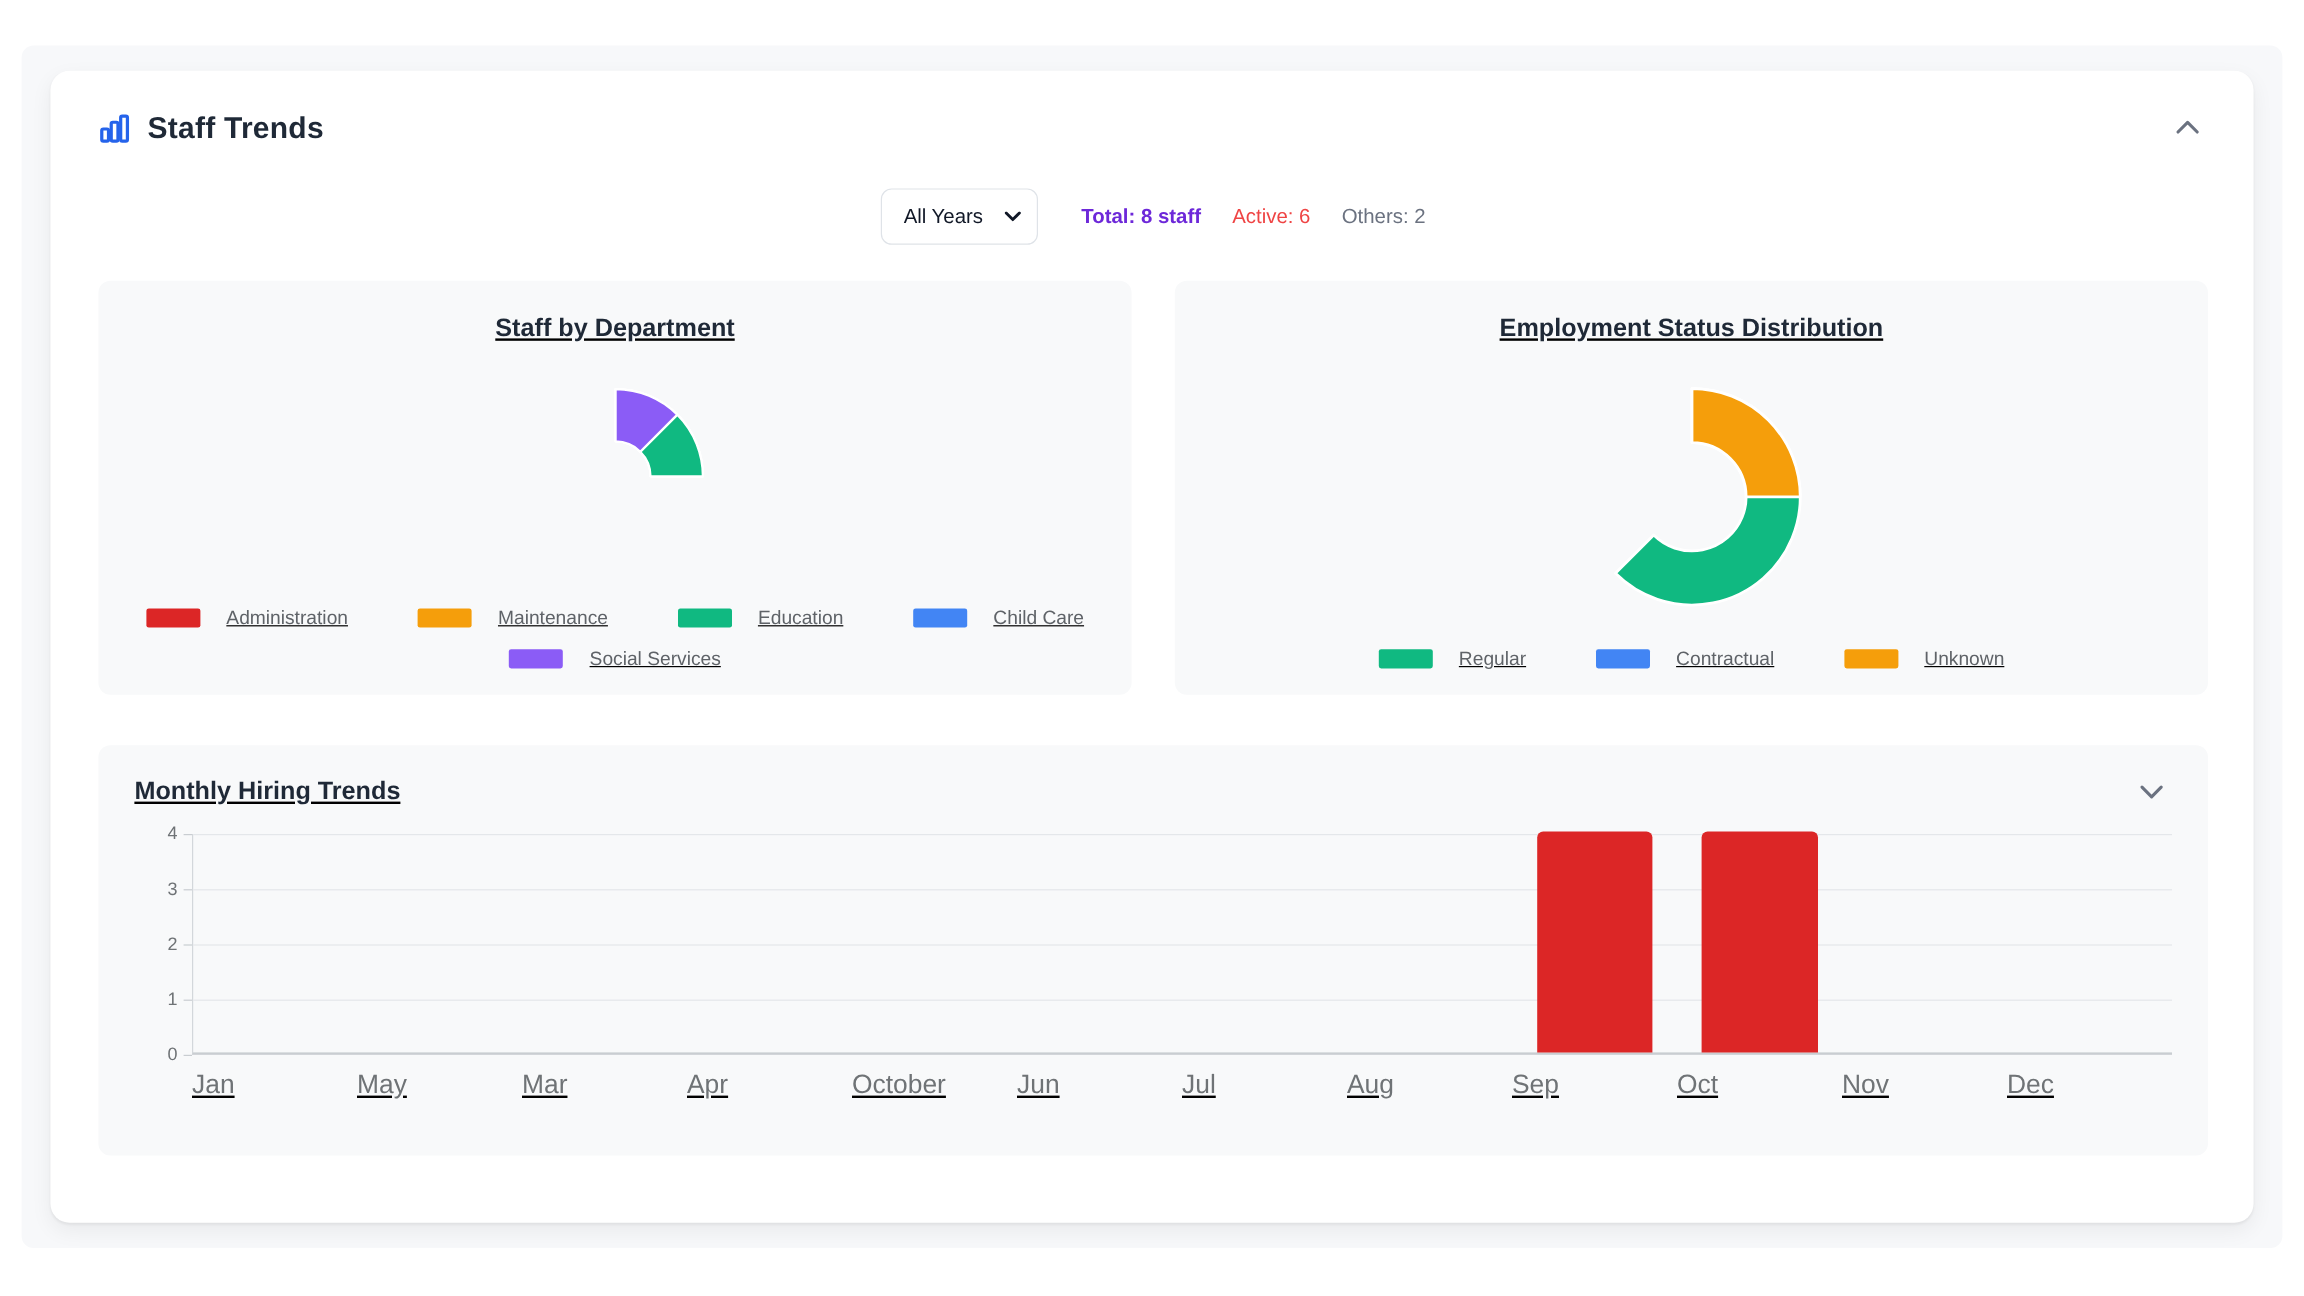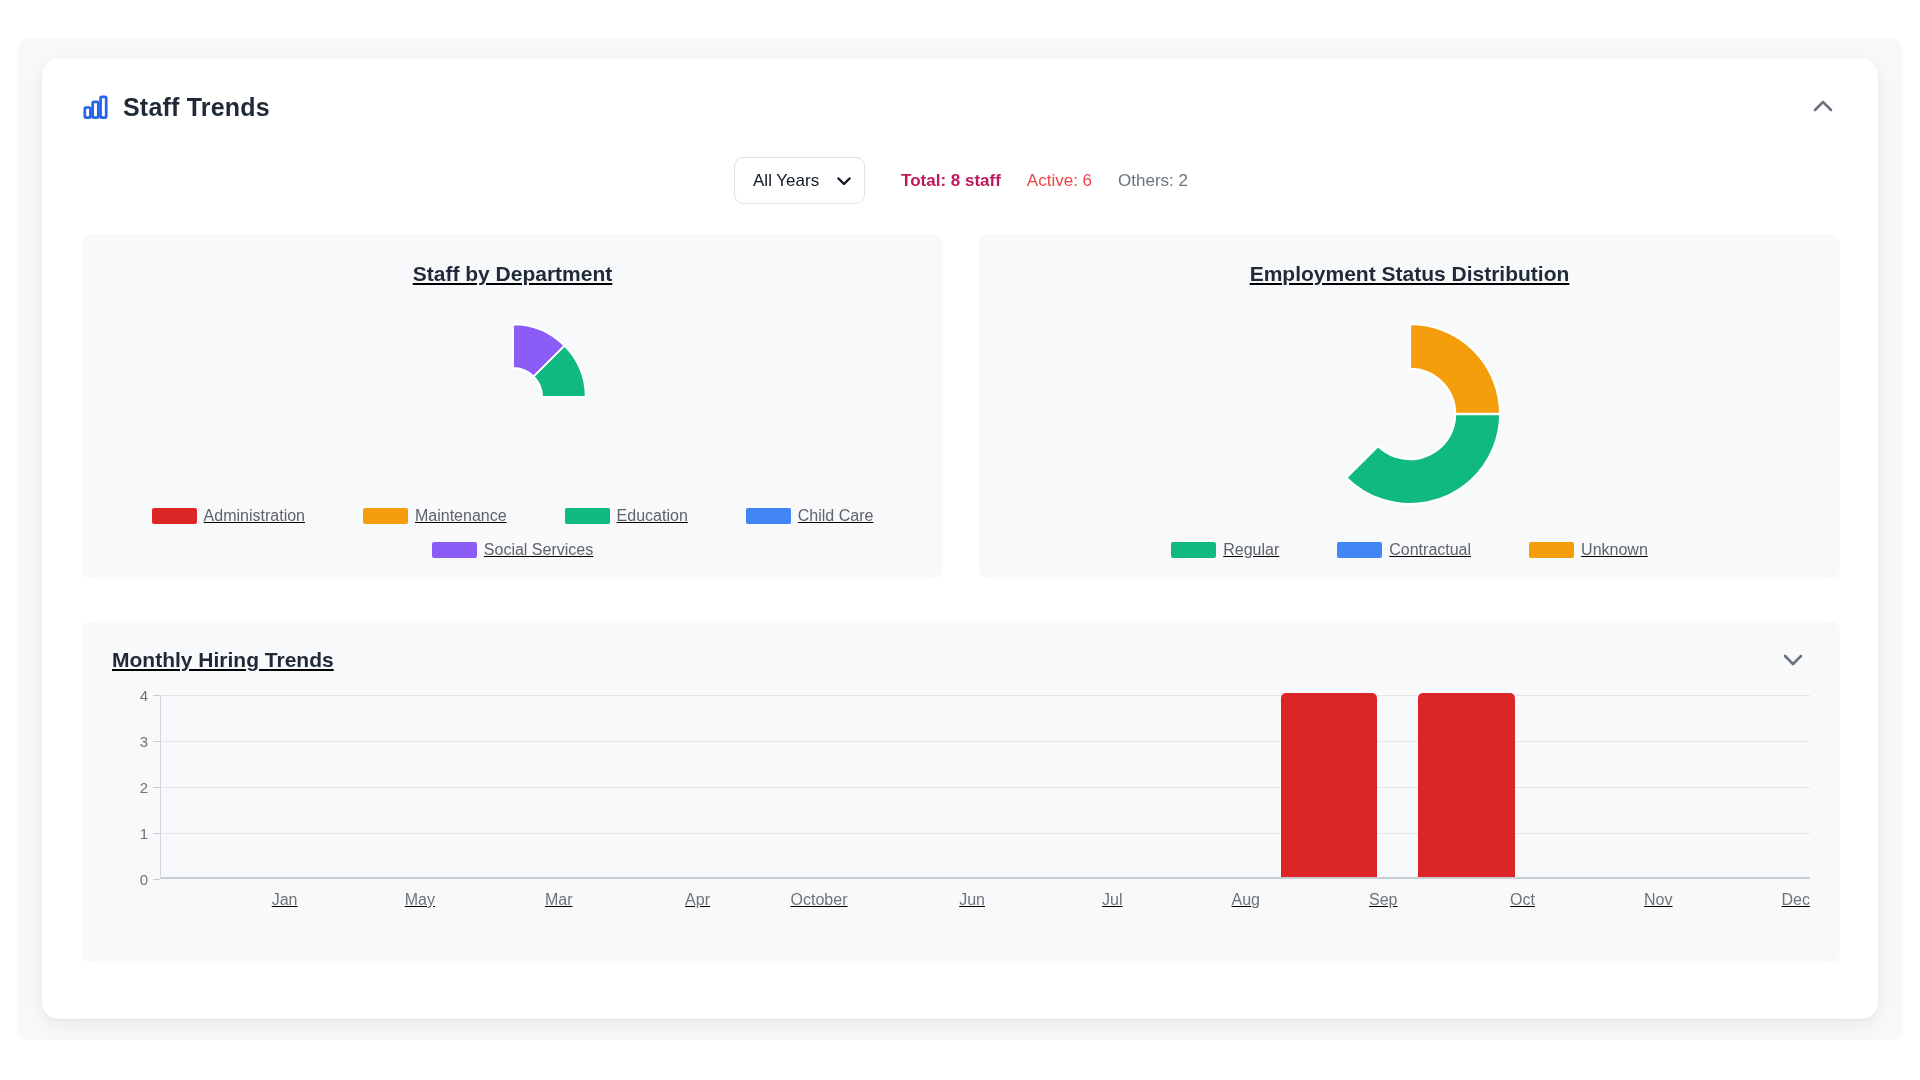--- a/index.html
+++ b/index.html
@@ -34,33 +34,33 @@
     font-family:"Liberation Sans", sans-serif;
     font-size:17px; color:#111827;
     background:#ffffff;
     border:1px solid #dfe3e8;
     border-radius:9px;
     padding:13px 44px 13px 18px;
     cursor:pointer;
   }
   .select-chevron { position:absolute; right:14px; top:50%; transform:translateY(-50%); pointer-events:none; }
   .stats { display:flex; align-items:center; gap:26px; font-size:17px; }
-  .stat-total { font-weight:bold; color:#be185d; }
+  .stat-total { font-weight:bold; color:#6d28d9; }
   .stat-active { color:#ef4444; font-weight:500; }
   .stat-others { color:#6b7280; }
 
   
   .charts-row { display:flex; gap:36px; margin-bottom:42px; }
   .panel { background:#f8f9fa; border-radius:10px;text-decoration:underline; }
   .donut-panel { flex:1; height:345px; display:flex; flex-direction:column; align-items:center; padding:28px 20px 20px; }
   .panel-title { font-size:21px; font-weight:bold; color:#1f2937; text-align:center; }
   .donut-wrap { flex:1; display:flex; align-items:center; justify-content:center; }
   .legend { display:flex; flex-wrap:wrap; justify-content:center; column-gap:58px; row-gap:16px; }
   .legend-0 { max-width:860px; }
-  .legend-item { display:flex; align-items:center; gap:7px; cursor:pointer; }
+  .legend-item { display:flex; align-items:flex-start; gap:22px; cursor:pointer; }
   .legend-swatch { width:45px; height:16px; border-radius:2px; }
   .legend-label { font-size:16px; color:#5f6368; }
 
   
   .monthly-panel { height:342px; padding:26px 30px 20px 30px; }
   .monthly-header { display:flex; align-items:center; justify-content:space-between; margin-bottom:22px; }
   .monthly-title { font-size:21px; font-weight:bold; color:#1f2937; }
   .bar-chart { display:flex; margin-left:2px; }
   .y-axis { position:relative; width:46px; height:184px; flex:none; }
   .y-label { position:absolute; right:12px; font-size:15px; color:#6f7376; transform:translateY(-50%); }
@@ -70,21 +70,21 @@
     position:relative; height:184px;
     border-left:1px solid #d3d7db;
     border-bottom:2px solid #c9cdd1;
     background:#f8f9fa;
   }
   .gridline { position:absolute; left:0; right:0; height:1px; background:#e4e7ea; }
   .bars { position:absolute; left:0; right:0; top:0; bottom:0; display:flex; align-items:flex-end; }
   .bar-cell { flex:1; display:flex; justify-content:center; align-items:flex-end; height:100%; }
   .bar { width:70%; border-radius:5px 5px 0 0; }
   .x-labels { display:flex; margin-top:12px; }
-  .x-label { flex:1; text-align:right; font-size:16px; color:#6f7376; }
+  .x-label { flex:1; text-align:left; font-size:22px; color:#6f7376; }
 </style>
 </head>
 <body>
 
 <div class="outer">
   <div class="card">
 
     <div class="card-header">
       <div class="title-group">
         <span style="line-height:0;">

